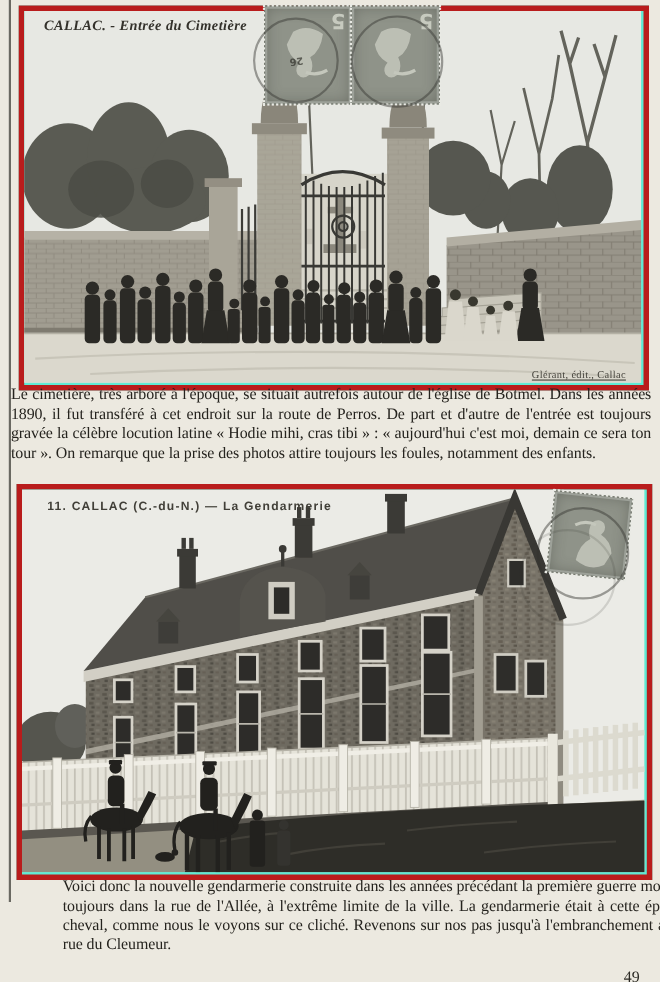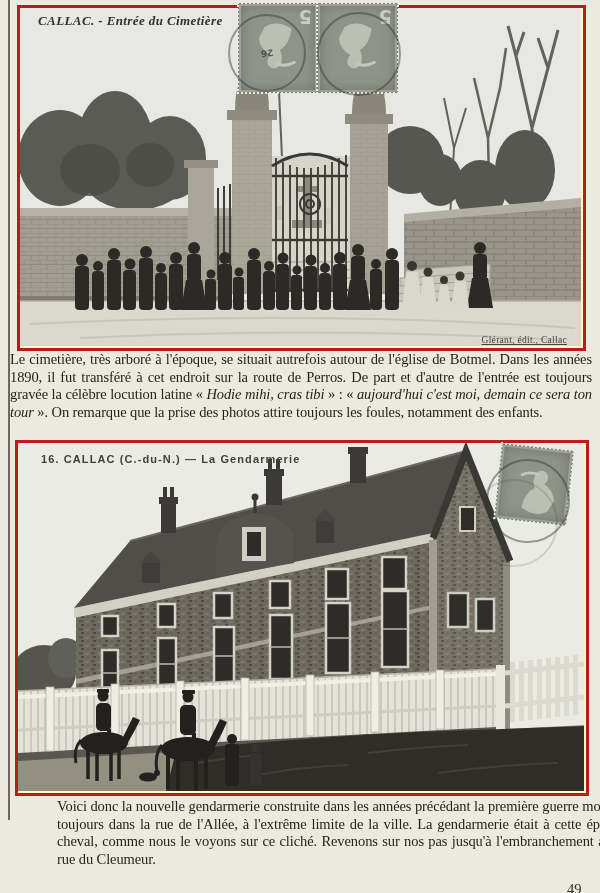--- a/index.html
+++ b/index.html
@@ -1,21 +1,21 @@
 <!DOCTYPE html>
 <html><head>
 <meta charset="utf-8">
 <style>
   html,body{margin:0;padding:0;}
   body{width:600px;height:893px;background:#e9e6dd;font-family:"Liberation Serif",serif;}
   .sheet{position:relative;width:600px;height:893px;background:#ece9e0;overflow:hidden;}
   .page-edge{position:absolute;left:8px;top:0;width:2px;height:820px;background:#54524b;opacity:.85;}
 
   
-  .postcard{position:absolute;border:3px solid #b91c1c;background:#fef9c3;}
+  .postcard{position:absolute;border:5px solid #b91c1c;background:#5eead4;}
   .pc1{left:17px;top:5px;width:563px;height:340px;}
   .pc2{left:15px;top:440px;width:568px;height:350px;}
   .postcard svg.photo{display:block;}
 
   .pc1-title{position:absolute;left:18px;top:5px;font:italic 700 13px "Liberation Serif",serif;
     letter-spacing:.4px;color:#33312b;white-space:nowrap;z-index:6;}
   .pc2-title{position:absolute;left:23px;top:10px;font:700 11px "Liberation Sans",sans-serif;
     letter-spacing:1.1px;color:#413f38;white-space:nowrap;z-index:6;}
   .pc1-credit{position:absolute;right:16px;top:327px;font:9.5px "Liberation Serif",serif;
     color:#44423b;letter-spacing:.3px;z-index:6;text-decoration:underline;}
@@ -37,21 +37,21 @@
   .pm2{left:297px;top:4px;width:80px;height:80px;}
   .pm3{left:468px;top:16px;width:80px;height:80px;}
   .pm4{left:452px;top:36px;width:84px;height:84px;opacity:.35;}
   .pm-date{font:700 9px "DejaVu Sans",sans-serif;color:rgba(40,40,34,.65);transform:rotate(172deg);}
 
   
   .caption{position:absolute;left:10px;width:582px;margin:0;font-size:14.5px;line-height:17.5px;
     color:#25231e;text-align:justify;letter-spacing:-.1px;}
   .cap1{top:351px;}
   .cap2{top:798px;margin-left:47px;}
-  .caption .it{font-style:italic;margin-top:31px;}
+  .caption .it{margin-top:31px;}
   .page-number{position:absolute;left:567px;top:868px;font:14.5px "Liberation Serif",serif;color:#2b2a24;margin-top:13px;}
 </style>
 </head>
 <body>
 
 <div class="sheet">
   <div class="page-edge"></div>
 
   <div class="postcard pc1">
     <svg class="photo" width="561" height="338" viewBox="0 0 561 338">
@@ -380,21 +380,21 @@
       <g>
         <circle cx="214" cy="296" r="5" fill="#22211e"></circle>
           <rect x="207" y="301" width="14" height="42" rx="3" fill="#22211e"></rect>
         <circle cx="238" cy="305" r="4.5" fill="#34332f"></circle>
           <rect x="232" y="310" width="12" height="32" rx="3" fill="#34332f"></rect>
         <ellipse cx="130" cy="334" rx="9" ry="4.5" fill="#22211e"></ellipse>
           <circle cx="139" cy="330" r="3" fill="#22211e"></circle>
       </g>
     </svg>
 
-    <div class="pc2-title">16. CALLAC (C.-du-N.) — La Gendarmerie</div>
+    <div class="pc2-title">11. CALLAC (C.-du-N.) — La Gendarmerie</div>
 
     <div class="stamp st3">
       <svg class="sower" width="56" height="66" viewBox="0 0 60 70">
         <path d="M18,60 Q20,44 30,38 Q26,30 30,22 Q37,16 42,22 Q45,28 40,33 Q50,38 52,50 L46,62 Q33,70 18,60 Z" fill="#c4c7bc" opacity=".85"></path>
         <path d="M14,26 Q24,20 34,24" stroke="#c4c7bc" stroke-width="3" fill="none"></path>
       </svg>
     </div>
     <div class="postmark pm3"></div>
     <div class="postmark pm4"></div>
   </div>

